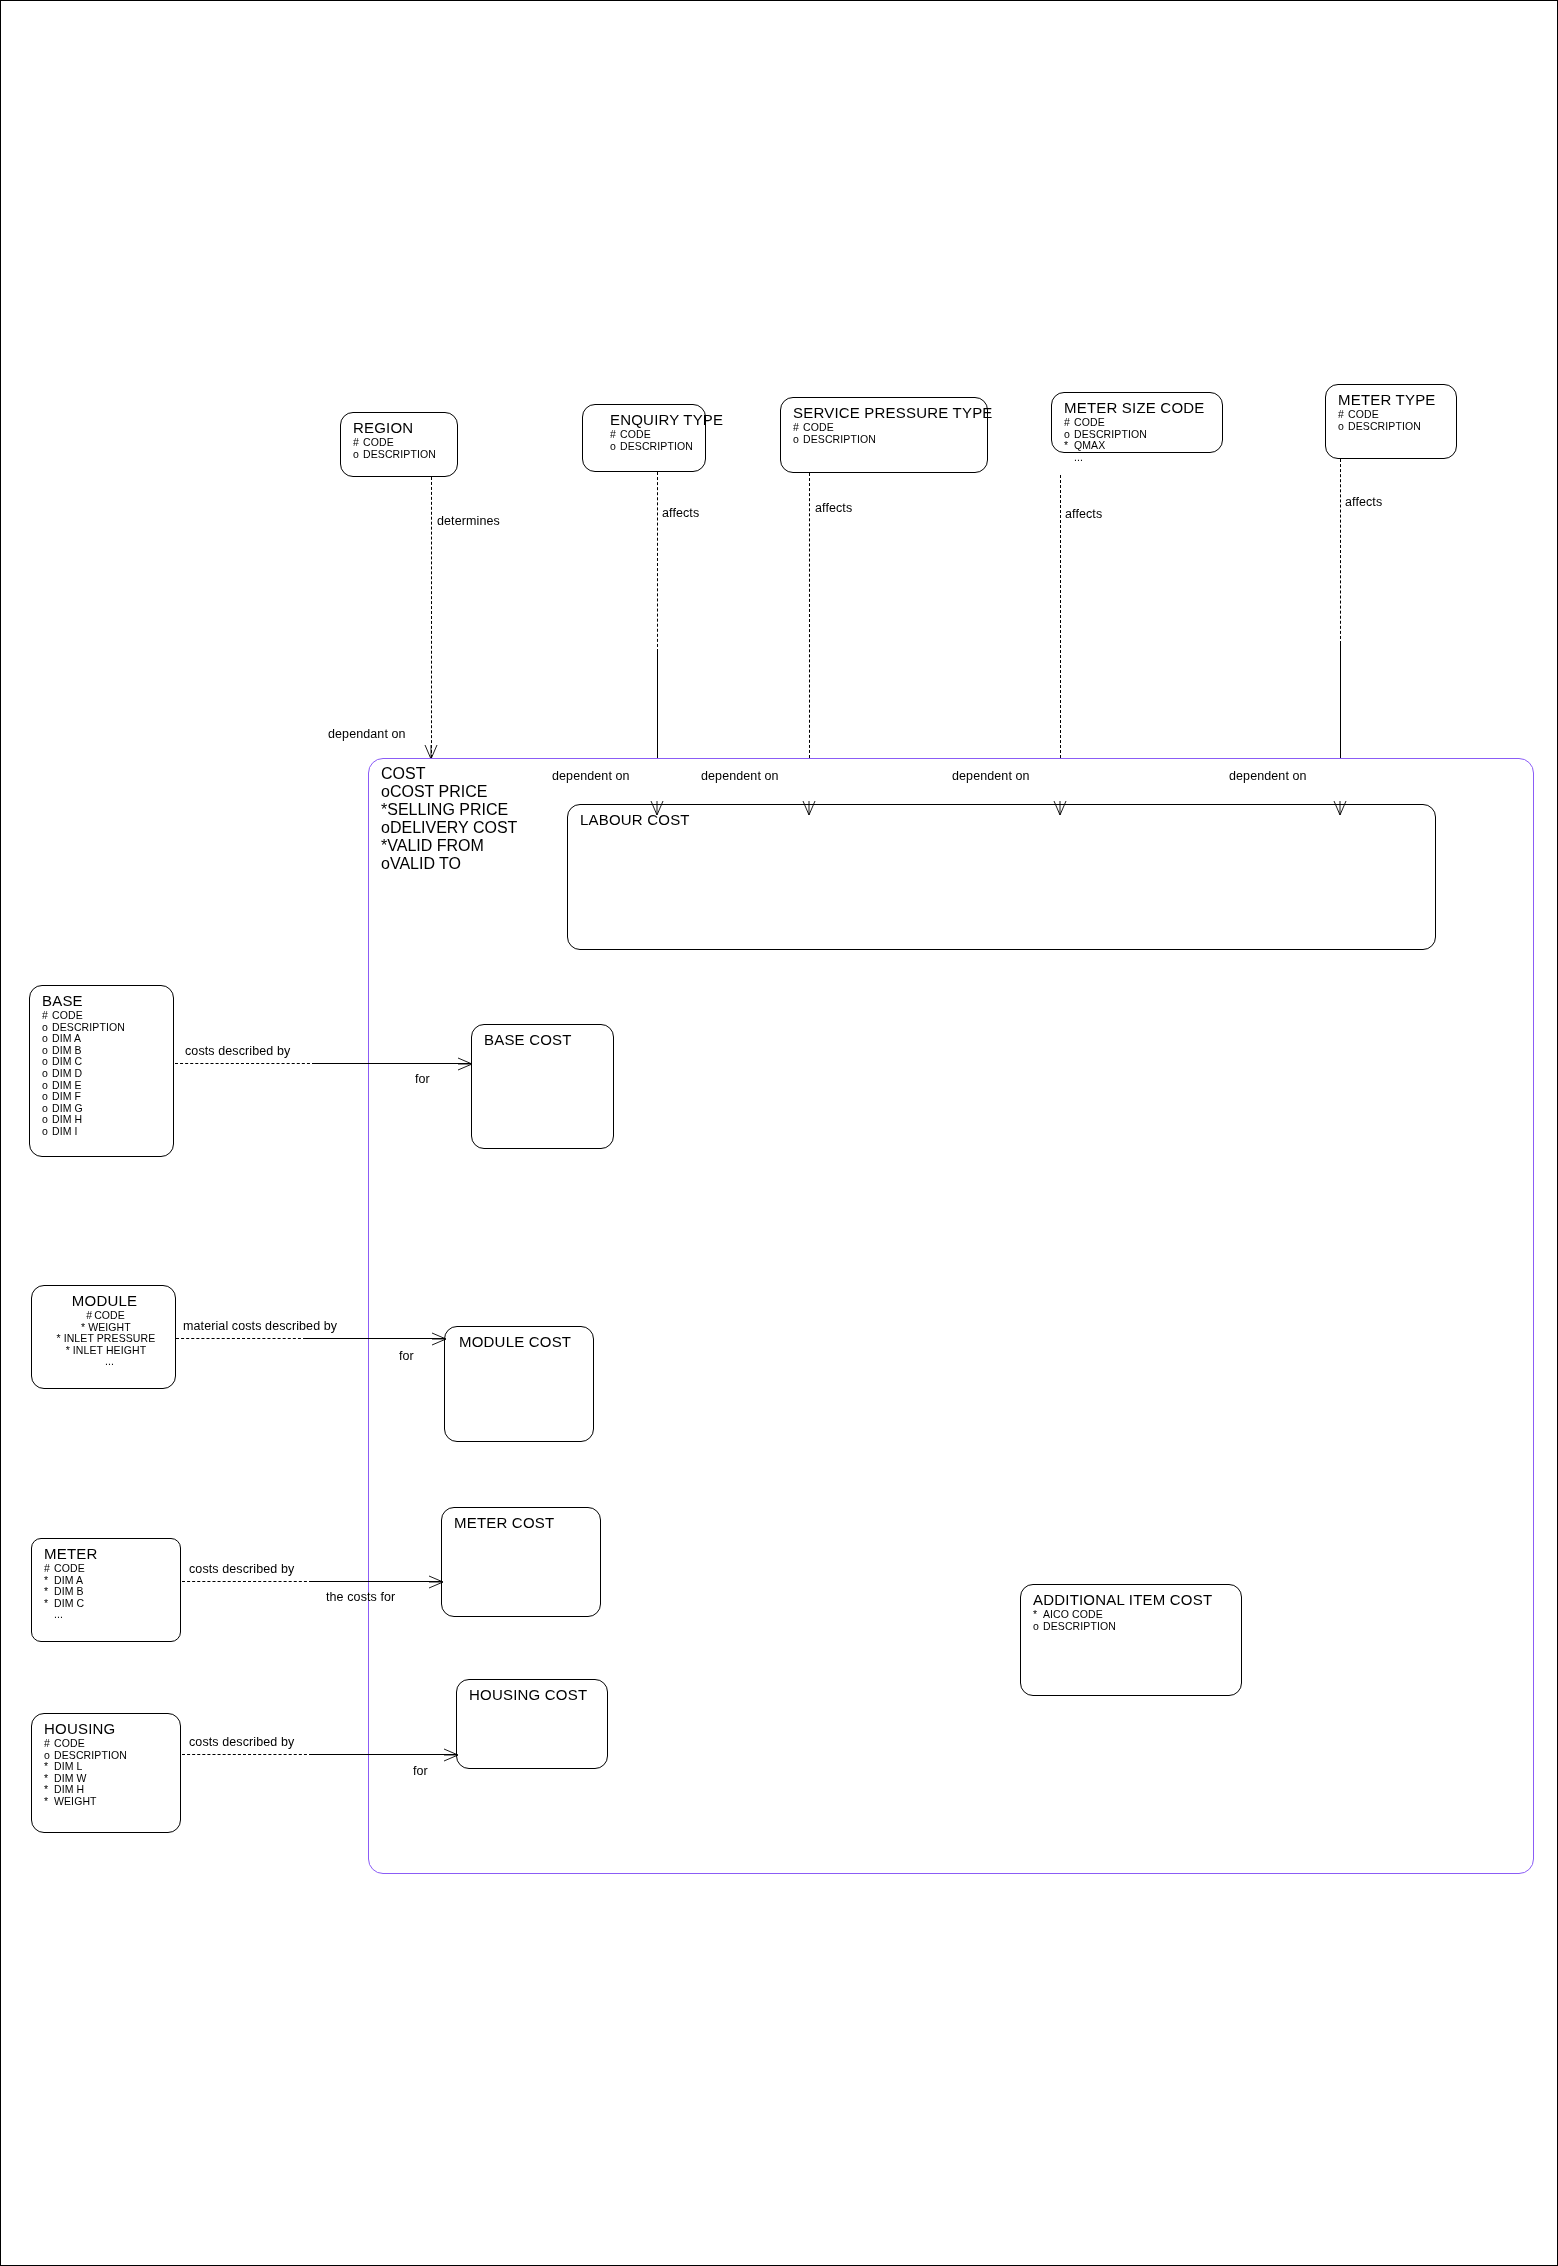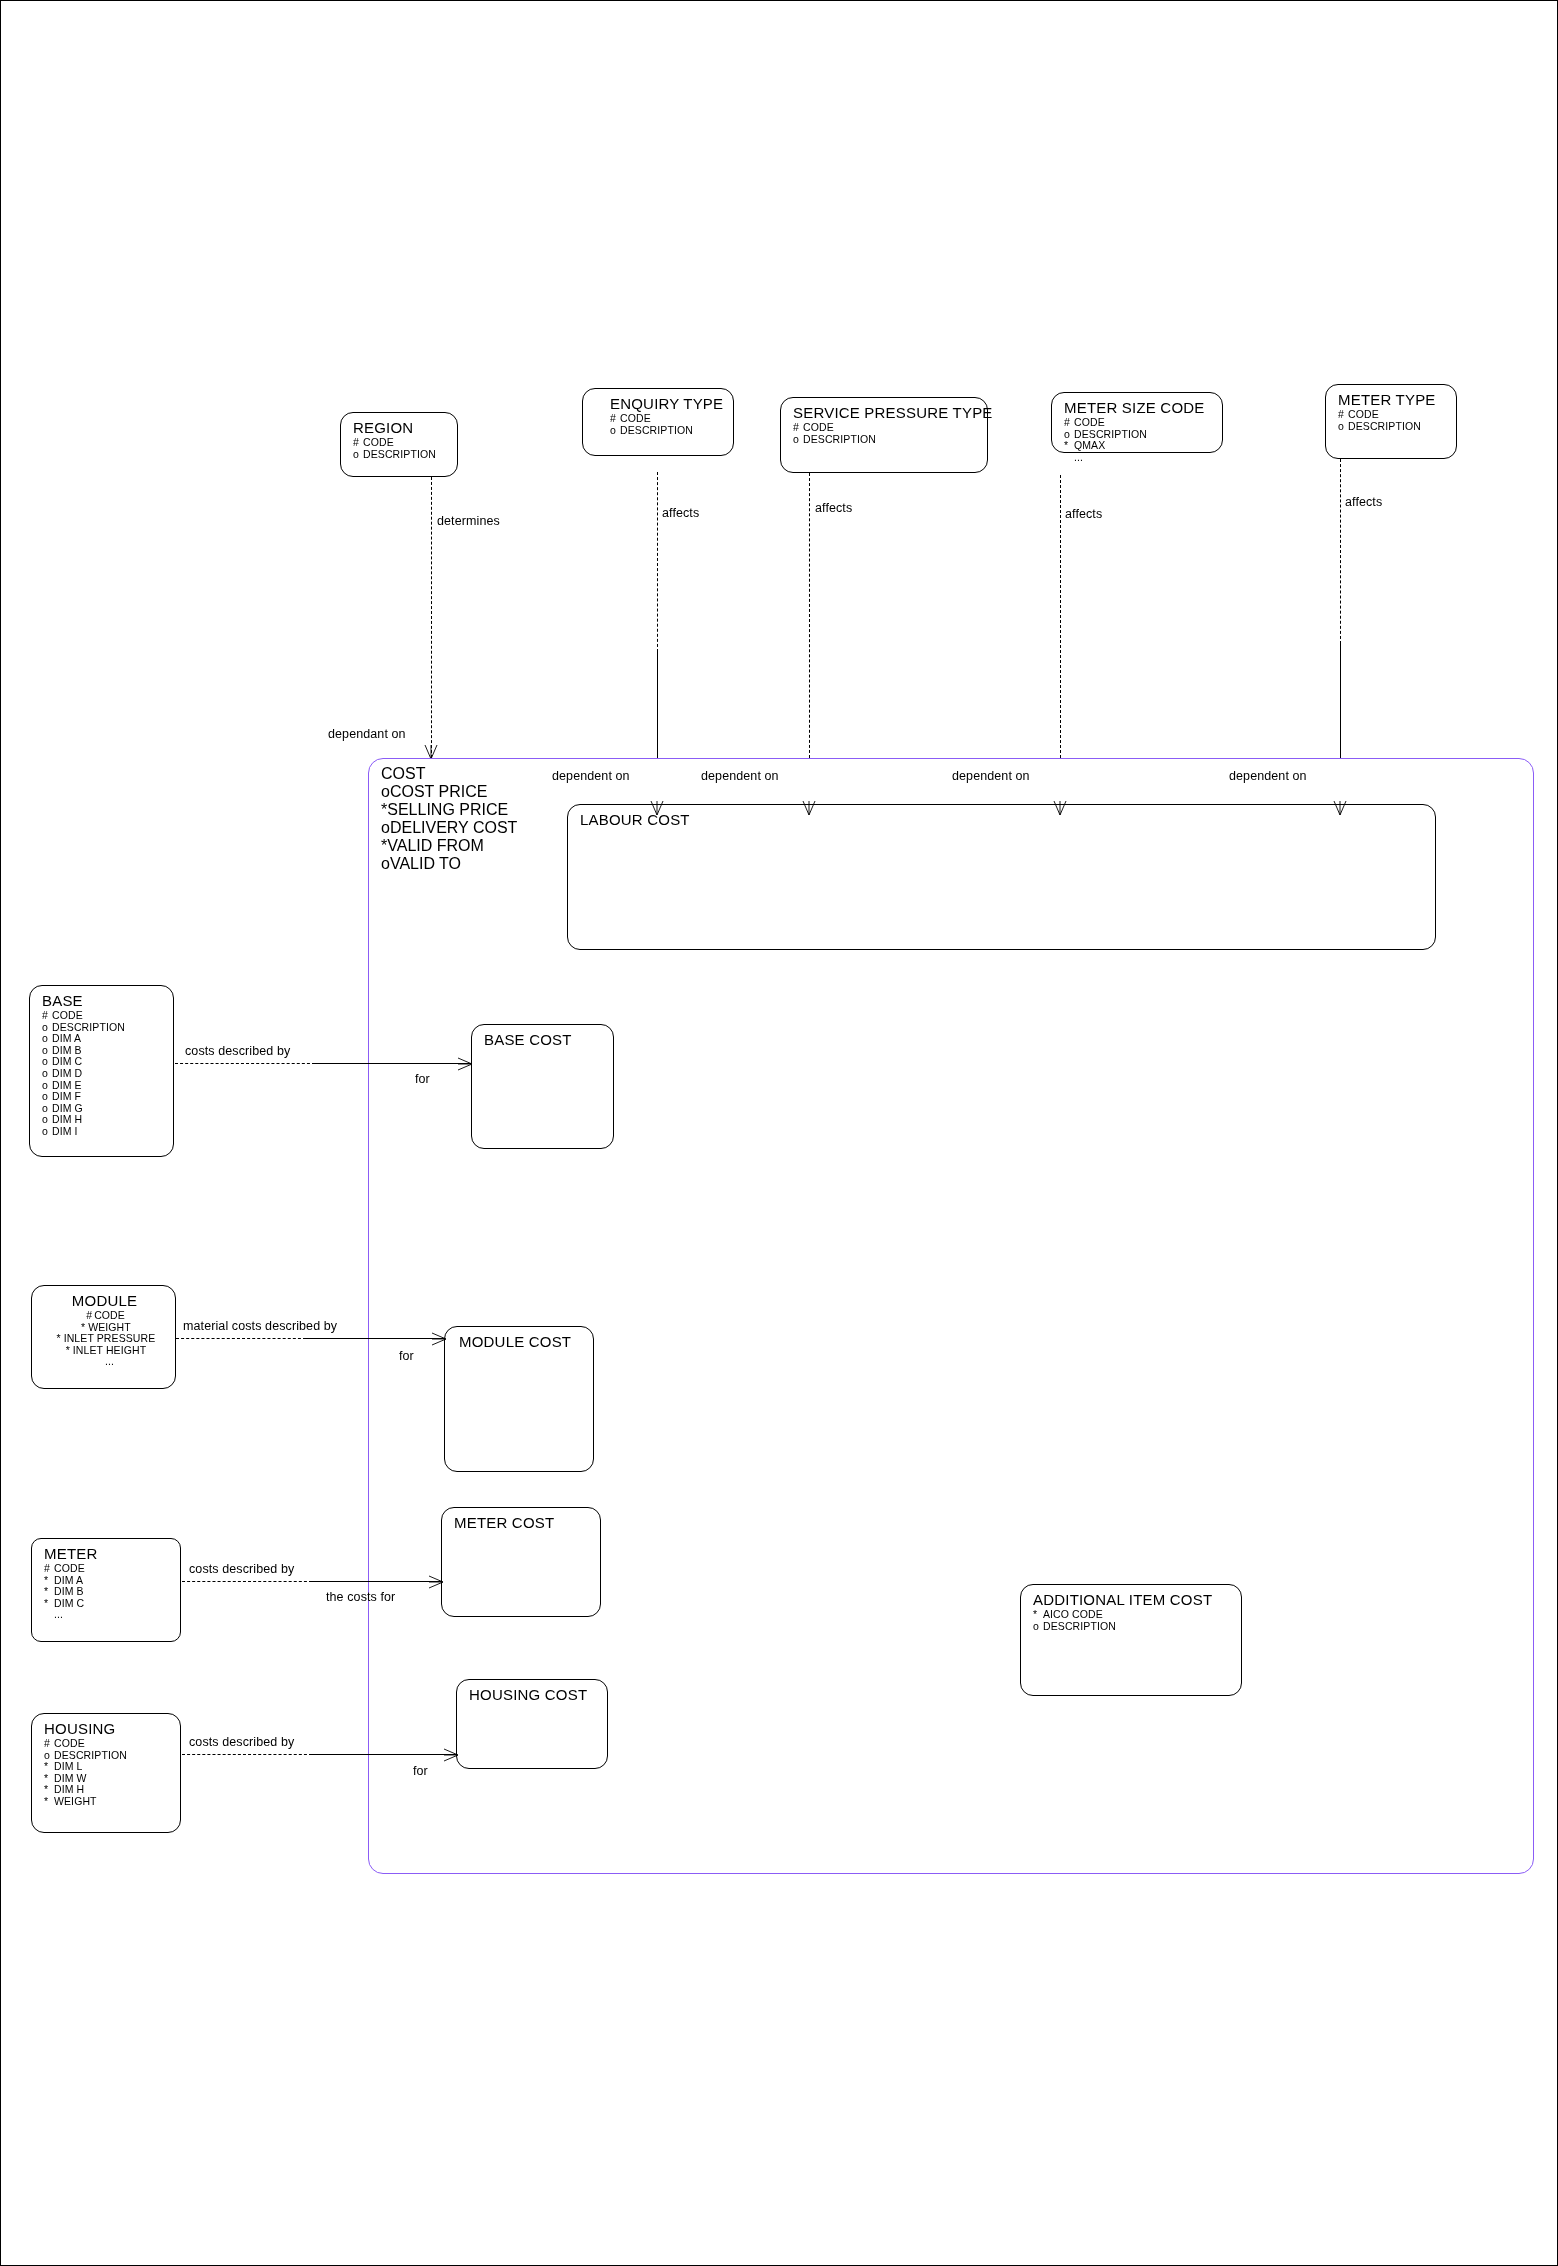--- a/index.html
+++ b/index.html
@@ -107,21 +107,21 @@
 <div id="page">
 
   <div class="entity" id="e-region" style="left:339px; top:411px; width:118px; height:65px;">
     <div class="ename">REGION</div>
     <div class="attrs">
       <div class="attr"><span class="mark">#</span><span>CODE</span></div>
       <div class="attr"><span class="mark">o</span><span>DESCRIPTION</span></div>
     </div>
   </div>
 
-  <div class="entity" id="e-enquiry" style="left:581px; top:387px; width:152px; height:68px;padding-left:27px;">
+  <div class="entity" id="e-enquiry" style="left:581px; top:403px; width:124px; height:68px;padding-left:27px;">
     <div class="ename">ENQUIRY TYPE</div>
     <div class="attrs">
       <div class="attr"><span class="mark">#</span><span>CODE</span></div>
       <div class="attr"><span class="mark">o</span><span>DESCRIPTION</span></div>
     </div>
   </div>
 
   <div class="entity" id="e-spt" style="left:779px; top:396px; width:208px; height:76px;">
     <div class="ename">SERVICE PRESSURE TYPE</div>
     <div class="attrs">
@@ -264,21 +264,21 @@
       <div class="attr"><span class="mark">*</span><span>DIM W</span></div>
       <div class="attr"><span class="mark">*</span><span>DIM H</span></div>
       <div class="attr"><span class="mark">*</span><span>WEIGHT</span></div>
     </div>
   </div>
 
   <div class="entity" id="e-base-cost" style="left:470px; top:1023px; width:143px; height:125px;">
     <div class="ename">BASE COST</div>
   </div>
 
-  <div class="entity" id="e-module-cost" style="left:443px; top:1325px; width:150px; height:146px;padding-left:14px;">
+  <div class="entity" id="e-module-cost" style="left:443px; top:1325px; width:150px; height:116px;padding-left:14px;">
     <div class="ename">MODULE COST</div>
   </div>
 
   <div class="entity" id="e-meter-cost" style="left:440px; top:1506px; width:160px; height:110px;">
     <div class="ename">METER COST</div>
   </div>
 
   <div class="entity" id="e-housing-cost" style="left:455px; top:1678px; width:152px; height:90px;">
     <div class="ename">HOUSING COST</div>
   </div>

